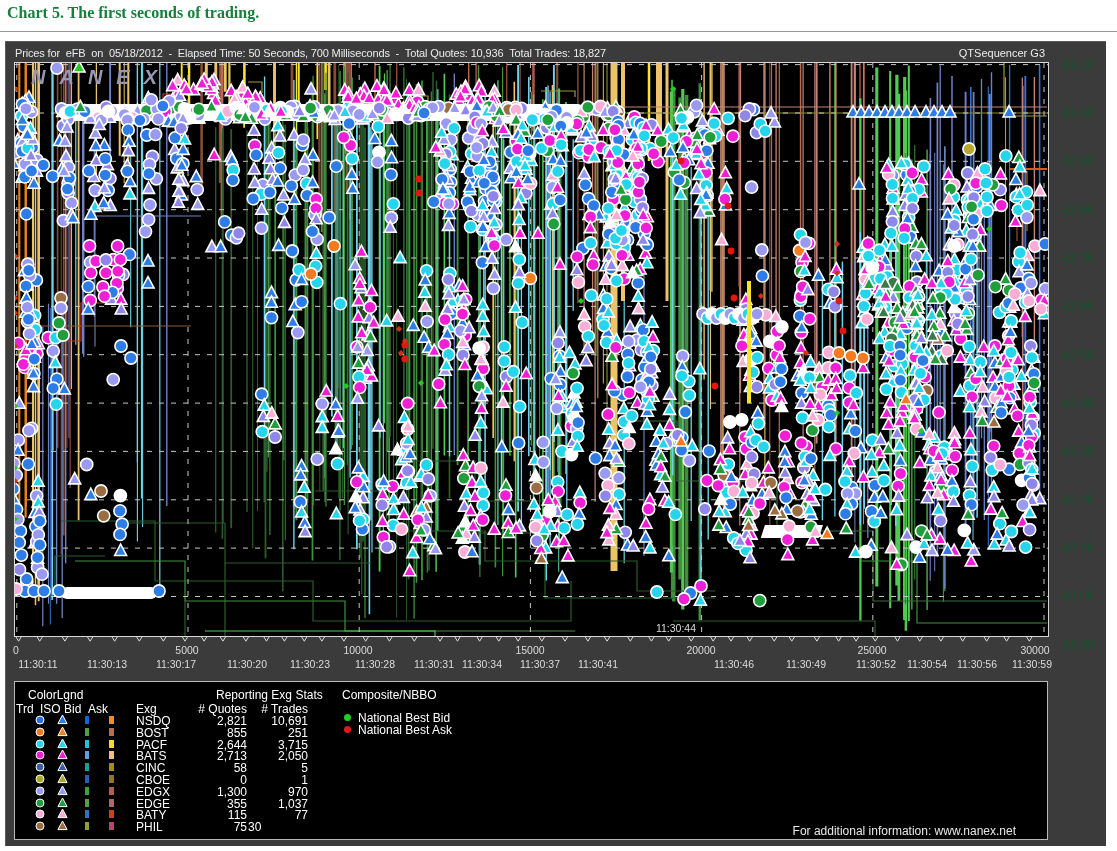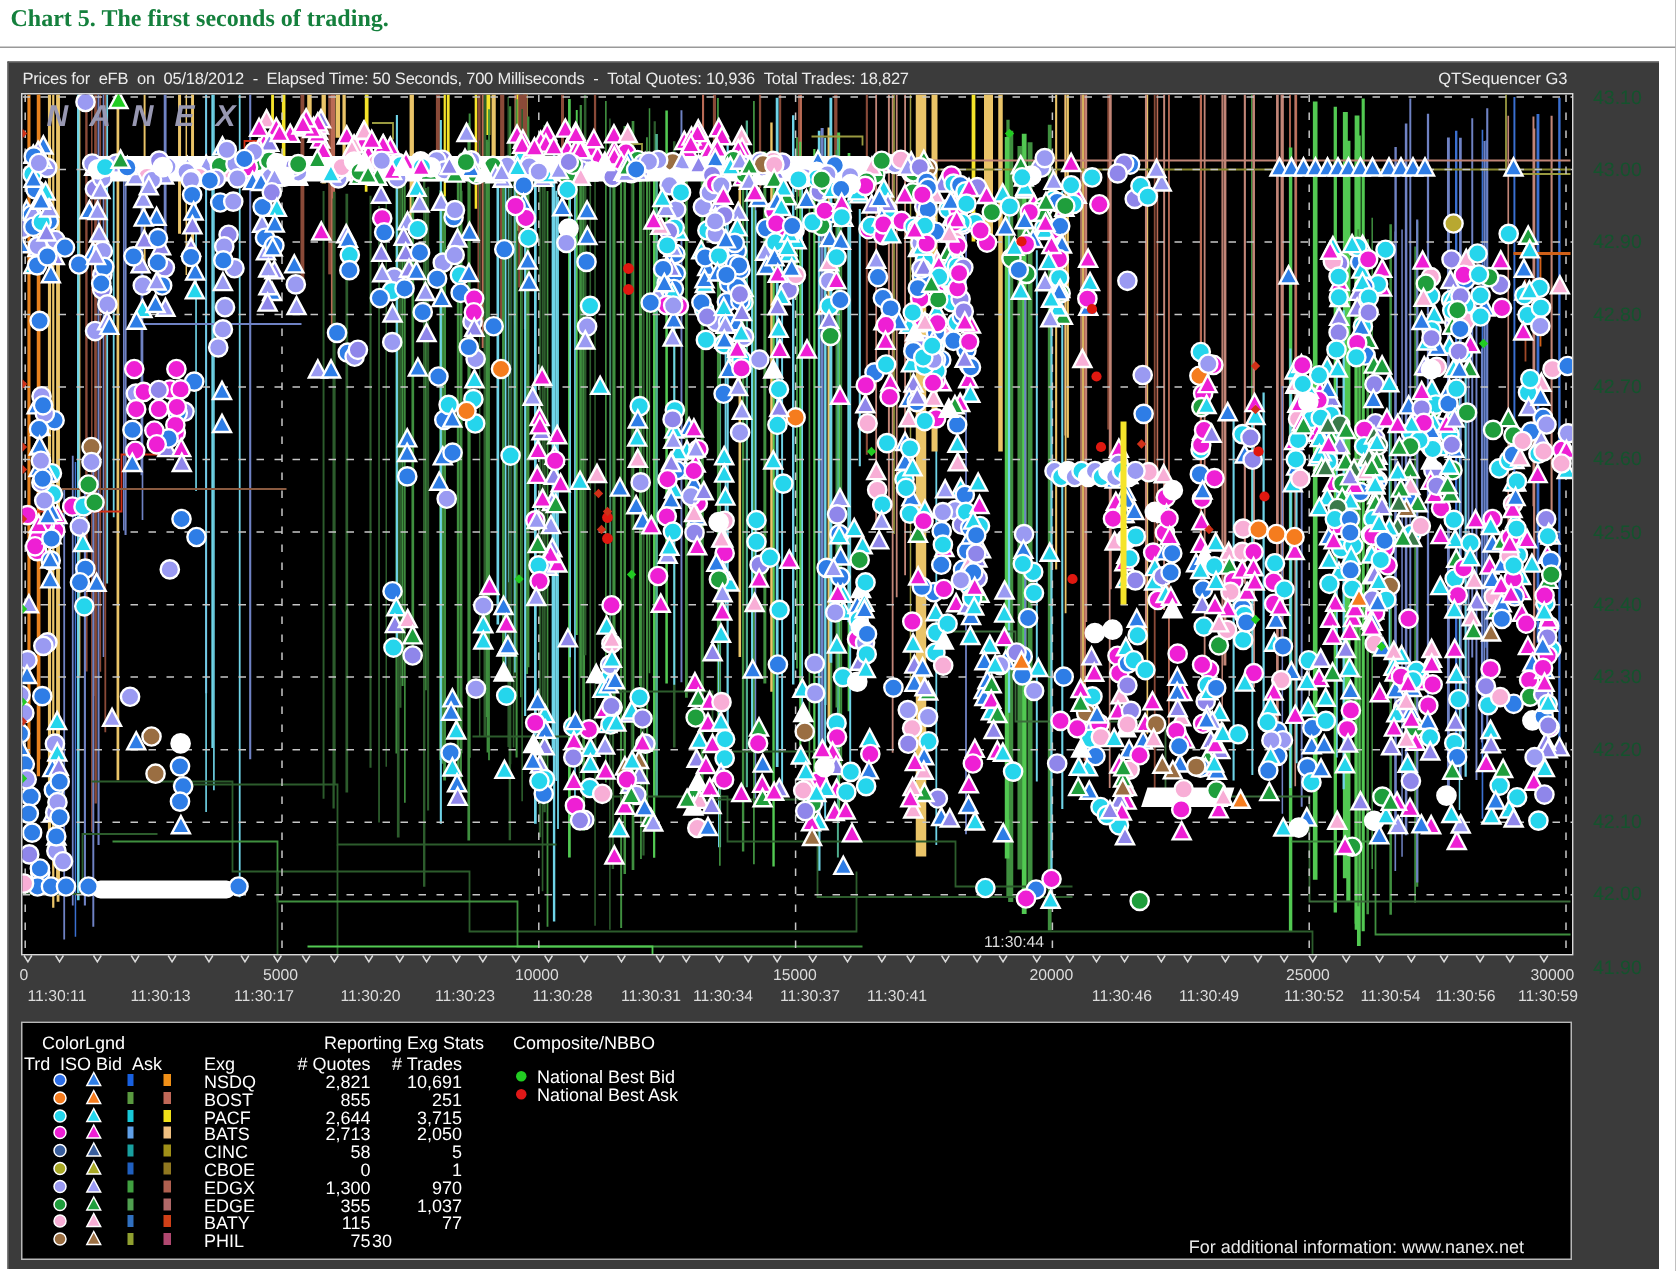--- a/index.html
+++ b/index.html
@@ -2620,21 +2620,21 @@
 <div class="xl" style="left:73px;top:658px;width:68px;text-align:center">11:30:13</div>
 <div class="xl" style="left:142px;top:658px;width:68px;text-align:center">11:30:17</div>
 <div class="xl" style="left:213px;top:658px;width:68px;text-align:center">11:30:20</div>
 <div class="xl" style="left:276px;top:658px;width:68px;text-align:center">11:30:23</div>
 <div class="xl" style="left:341px;top:658px;width:68px;text-align:center">11:30:28</div>
 <div class="xl" style="left:400px;top:658px;width:68px;text-align:center">11:30:31</div>
 <div class="xl" style="left:448px;top:658px;width:68px;text-align:center">11:30:34</div>
 <div class="xl" style="left:506px;top:658px;width:68px;text-align:center">11:30:37</div>
 <div class="xl" style="left:564px;top:658px;width:68px;text-align:center">11:30:41</div>
 <div class="xl" style="left:642px;top:622px;width:68px;text-align:center">11:30:44</div>
-<div class="xl" style="left:700px;top:658px;width:68px;text-align:right">11:30:46</div>
+<div class="xl" style="left:700px;top:658px;width:68px;text-align:center">11:30:46</div>
 <div class="xl" style="left:772px;top:658px;width:68px;text-align:center">11:30:49</div>
 <div class="xl" style="left:842px;top:658px;width:68px;text-align:center">11:30:52</div>
 <div class="xl" style="left:893px;top:658px;width:68px;text-align:center">11:30:54</div>
 <div class="xl" style="left:943px;top:658px;width:68px;text-align:center">11:30:56</div>
 <div class="xl" style="left:998px;top:658px;width:68px;text-align:center">11:30:59</div>
 <div class="legend"></div>
 <svg style="position:absolute;left:14px;top:681px;width:320px;height:157px" viewBox="0 0 320 157">
     <circle cx="26" cy="39" r="4" fill="#2e6fe8" stroke="#fff" stroke-width="1"></circle>
     <path d="M48.5 34l4.6 8.6h-9.2z" fill="#2e7de6" stroke="#fff" stroke-width="1"></path>
     <rect x="71" y="35" width="4" height="8" fill="#1860e0"></rect>

